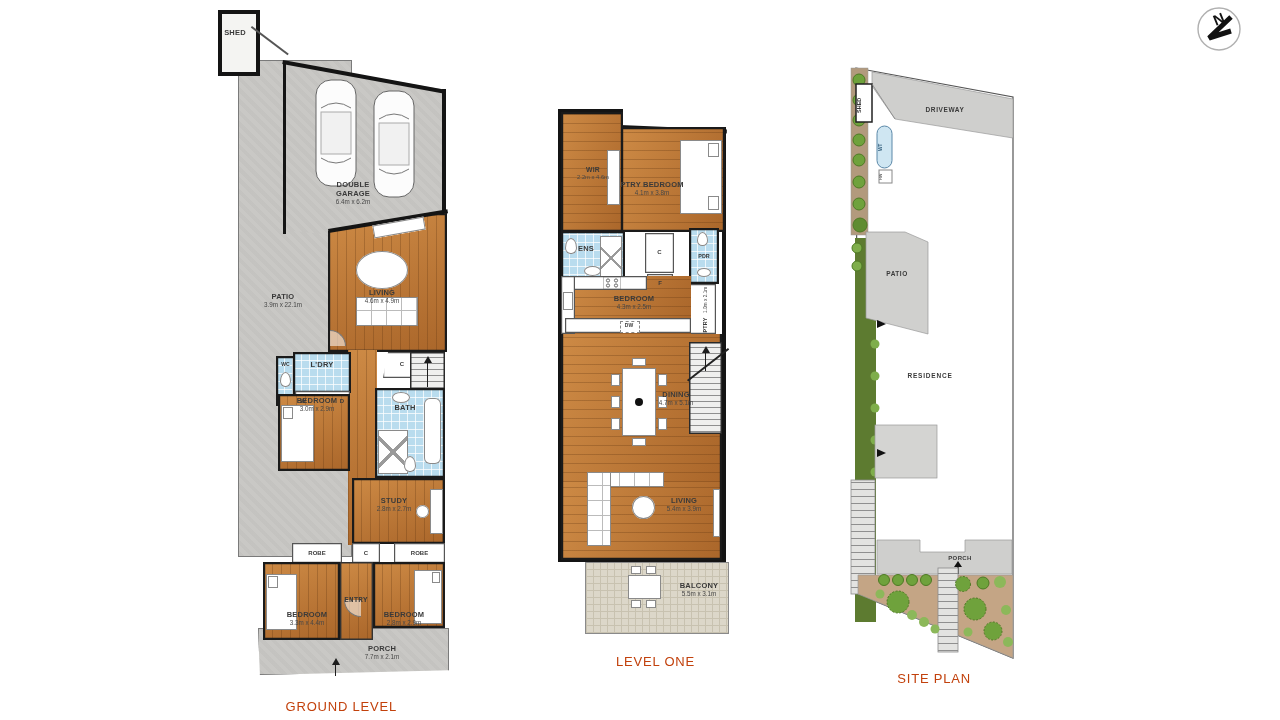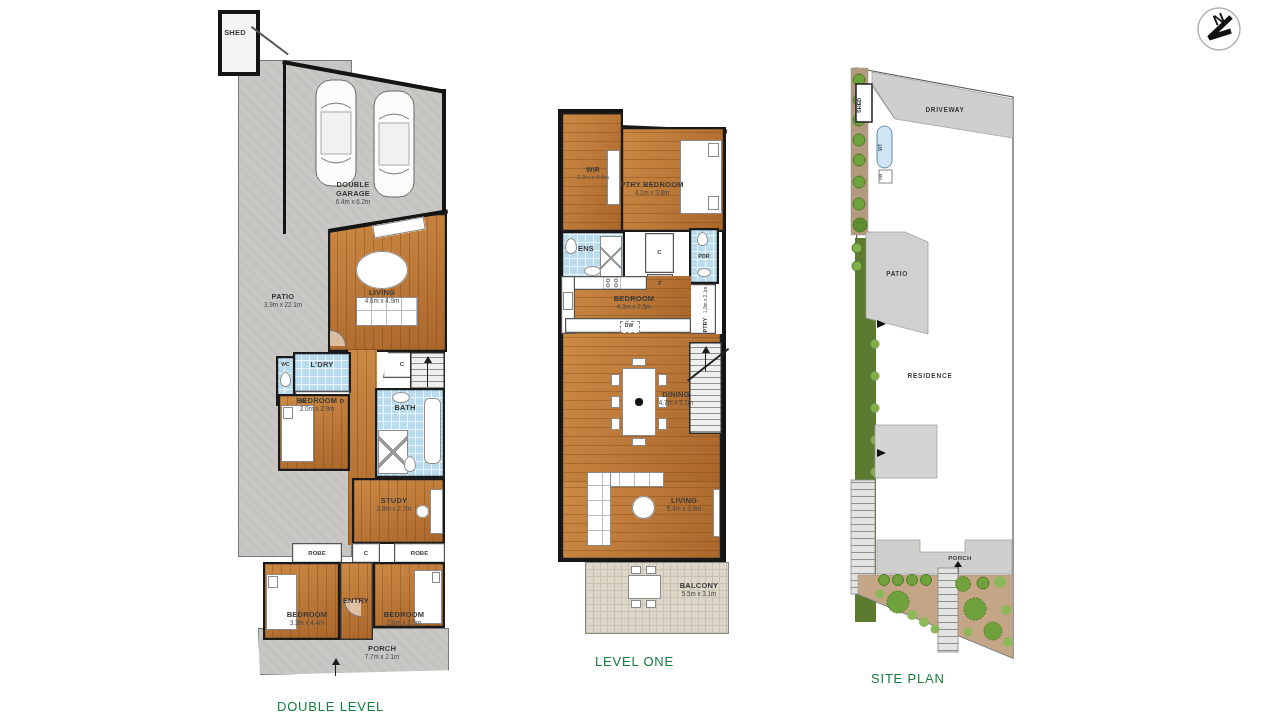--- a/index.html
+++ b/index.html
@@ -28,21 +28,21 @@
         repeating-linear-gradient(0deg,#bbb 0 1px,transparent 1px 15px);}
   .stairs{background:repeating-linear-gradient(180deg,#efefee 0 5px,#8f8f8f 5px 6px);box-shadow:inset 0 0 0 1.5px #2a2a2a;}
   .shower{background-image:linear-gradient(45deg,transparent 47%,#9a9a9a 47%,#9a9a9a 53%,transparent 53%),
           linear-gradient(-45deg,transparent 47%,#9a9a9a 47%,#9a9a9a 53%,transparent 53%);}
   .toilet{background:#fff;box-shadow:inset 0 0 0 1px #888;border-radius:50% 50% 46% 46% / 62% 62% 38% 38%;}
   
   .lb{position:absolute;text-align:center;color:#3a3a3a;line-height:1.2;z-index:30;}
   .lb .nm{font-weight:bold;font-size:7.5px;letter-spacing:.2px;}
   .lb .dm{font-size:6.3px;color:#474747;}
   .tiny{position:absolute;z-index:30;font-size:6px;font-weight:bold;color:#3a3a3a;text-align:center;line-height:1;}
-  .title{position:absolute;font-size:13px;color:#15803d;letter-spacing:.8px;text-align:left;z-index:30;}
+  .title{position:absolute;font-size:13px;color:#c2410c;letter-spacing:.8px;text-align:right;z-index:30;}
   .vert{writing-mode:vertical-rl;transform:rotate(180deg);}
   .uparrow{position:absolute;width:9px;z-index:31;}
   .uparrow .head{width:0;height:0;margin:0 auto;border-left:4px solid transparent;border-right:4px solid transparent;border-bottom:7px solid #1d1d1d;}
   .uparrow .stem{width:1.4px;height:11px;background:#1d1d1d;margin:0 auto;}
   .door{position:absolute;border:1px solid #777;background:rgba(255,255,255,.55);z-index:25;}
 </style>
 </head>
 <body>
 
 <div class="canvas">
@@ -150,40 +150,40 @@
   </div>
 
   <div class="abs wood-v rm" style="left:263px;top:562px;width:77px;height:78px;"></div>
   <div class="furn" style="left:266px;top:574px;width:31px;height:56px;"></div>
   <div class="furn" style="left:268px;top:576px;width:10px;height:12px;"></div>
   <div class="lb" style="left:278px;top:610px;width:58px;">
     <div class="nm">BEDROOM</div>
     <div class="dm">3.3m x 4.4m</div>
   </div>
   <div class="abs wood-v rm-thin" style="left:340px;top:562px;width:33px;height:78px;"></div>
-  <div class="lb" style="left:334px;top:596px;width:44px;">
+  <div class="lb" style="left:334px;top:596px;width:44px;font-family:Liberation Mono, monospace;">
     <div class="nm">ENTRY</div>
   </div>
   <div class="abs wood-v rm" style="left:373px;top:562px;width:72px;height:66px;"></div>
   <div class="furn" style="left:414px;top:570px;width:28px;height:54px;"></div>
   <div class="furn" style="left:432px;top:572px;width:8px;height:11px;"></div>
   <div class="lb" style="left:376px;top:610px;width:56px;">
     <div class="nm">BEDROOM</div>
     <div class="dm">2.8m x 2.9m</div>
   </div>
 
   <div class="lb" style="left:252px;top:292px;width:62px;">
     <div class="nm">PATIO</div>
     <div class="dm">3.9m x 22.1m</div>
   </div>
   <div class="lb" style="left:322px;top:180px;width:62px;">
     <div class="nm">DOUBLE GARAGE</div>
     <div class="dm">6.4m x 6.2m</div>
   </div>
-  <div class="title" style="left:277px;top:699px;width:120px;">DOUBLE LEVEL</div>
+  <div class="title" style="left:277px;top:699px;width:120px;">GROUND LEVEL</div>
 
   <div class="door" style="left:344px;top:600px;width:16px;height:16px;border-radius:0 0 0 100%;border-top:none;border-right:none;"></div>
   <div class="door" style="left:330px;top:330px;width:15px;height:15px;border-radius:0 100% 0 0;border-bottom:none;border-left:none;"></div>
 
   <div class="abs wall" style="left:558px;top:109px;width:3.5px;height:453px;"></div>
   <div class="abs wall" style="left:722px;top:127px;width:4px;height:435px;"></div>
   <div class="abs wall" style="left:558px;top:558px;width:168px;height:4px;"></div>
   <div class="abs wall" style="left:558px;top:109px;width:64px;height:3.5px;"></div>
   <div class="abs wall" style="left:619px;top:109px;width:3.5px;height:19px;"></div>
   <div class="abs wall" style="left:620px;top:125px;width:107px;height:3.5px;transform:rotate(2.4deg);transform-origin:left top;"></div>

